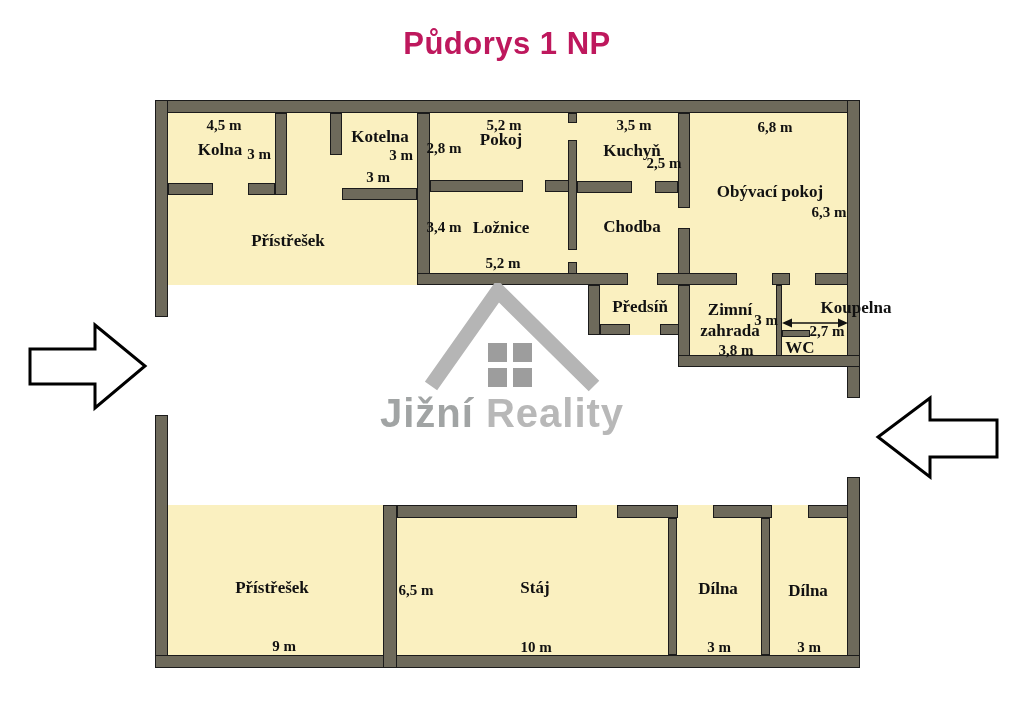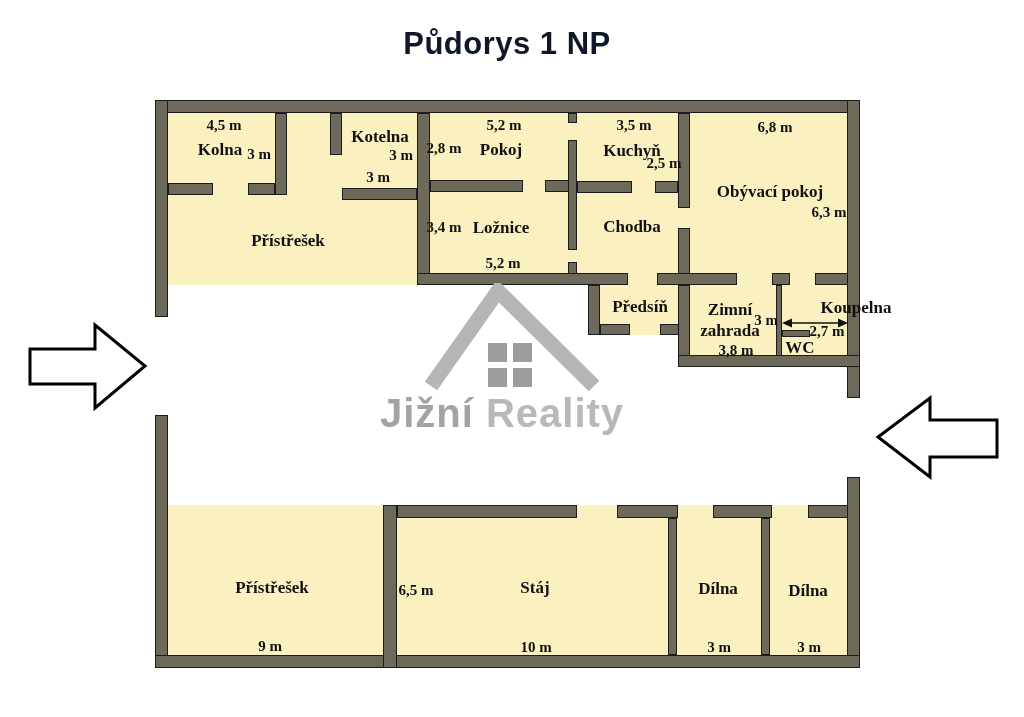--- a/index.html
+++ b/index.html
@@ -7,21 +7,21 @@
     --wall-fill:#6E6A5B;
     --wall-outline:#1B1B1B;
     --logo-gray:#B5B5B5;
     --pane-gray:#9D9D9D;
   }
   html,body{margin:0;padding:0;background:#fff;}
   .stage{position:relative;width:1024px;height:717px;background:#fff;overflow:hidden;
          font-family:"Liberation Serif",serif;}
   .title{position:absolute;left:507px;top:44px;transform:translate(-50%,-50%);
          font-family:"Liberation Sans",sans-serif;font-weight:bold;font-size:31px;
-         color:#0f172a;white-space:nowrap;letter-spacing:.5px;}
+         color:#be185d;white-space:nowrap;letter-spacing:.5px;}
   .fill{position:absolute;background:var(--room-fill);}
   .wall{position:absolute;background:var(--wall-fill);border:1px solid var(--wall-outline);
         box-sizing:border-box;}
   .rl{position:absolute;transform:translate(-50%,-50%);font-weight:bold;font-size:17px;
       color:#111;white-space:nowrap;text-align:center;}
   .ml{position:absolute;transform:translate(-50%,-50%);font-weight:bold;font-size:15px;
       color:#111;white-space:nowrap;}
   .wrap{white-space:normal;width:70px;line-height:1.25;}
   .courtyard-label{position:absolute;left:508px;top:396px;transform:translate(-50%,-50%);
       font-weight:bold;font-size:20px;color:#0b0b0b;white-space:nowrap;z-index:6;}
@@ -105,21 +105,21 @@
   <div class="ml" style="left:259px;top:154px">3 m</div>
 
   <div class="rl" style="left:380px;top:137px">Kotelna</div>
   <div class="ml" style="left:401px;top:155px">3 m</div>
   <div class="ml" style="left:378px;top:177px">3 m</div>
 
   <div class="rl" style="left:288px;top:241px">Přístřešek</div>
 
   <div class="ml" style="left:504px;top:125px">5,2 m</div>
   <div class="ml" style="left:444px;top:148px">2,8 m</div>
-  <div class="rl" style="left:501px;top:150px">Pokoj</div>
+  <div class="rl" style="left:501px;top:140px">Pokoj</div>
 
   <div class="ml" style="left:634px;top:125px">3,5 m</div>
   <div class="rl" style="left:632px;top:151px">Kuchyň</div>
   <div class="ml" style="left:664px;top:163px">2,5 m</div>
 
   <div class="ml" style="left:444px;top:227px">3,4 m</div>
   <div class="rl" style="left:501px;top:228px">Ložnice</div>
   <div class="ml" style="left:503px;top:263px">5,2 m</div>
 
   <div class="rl" style="left:632px;top:227px">Chodba</div>
@@ -137,21 +137,21 @@
   <div class="rl" style="left:856px;top:308px">Koupelna</div>
   <svg style="left:780px;top:315px" width="70" height="16" viewBox="0 0 70 16">
     <line x1="4" y1="8" x2="66" y2="8" stroke="#111" stroke-width="1.5"></line>
     <polygon points="2,8 12,3.5 12,12.5" fill="#111"></polygon>
     <polygon points="68,8 58,3.5 58,12.5" fill="#111"></polygon>
   </svg>
   <div class="ml" style="left:827px;top:331px">2,7 m</div>
   <div class="rl" style="left:800px;top:348px">WC</div>
 
   <div class="rl" style="left:272px;top:588px">Přístřešek</div>
-  <div class="ml" style="left:270px;top:646px">9 m</div>
+  <div class="ml" style="left:284px;top:646px">9 m</div>
 
   <div class="ml" style="left:416px;top:590px">6,5 m</div>
   <div class="rl" style="left:535px;top:588px">Stáj</div>
   <div class="ml" style="left:536px;top:647px">10 m</div>
 
   <div class="rl" style="left:718px;top:589px">Dílna</div>
   <div class="ml" style="left:719px;top:647px">3 m</div>
 
   <div class="rl" style="left:808px;top:591px">Dílna</div>
   <div class="ml" style="left:809px;top:647px">3 m</div>

